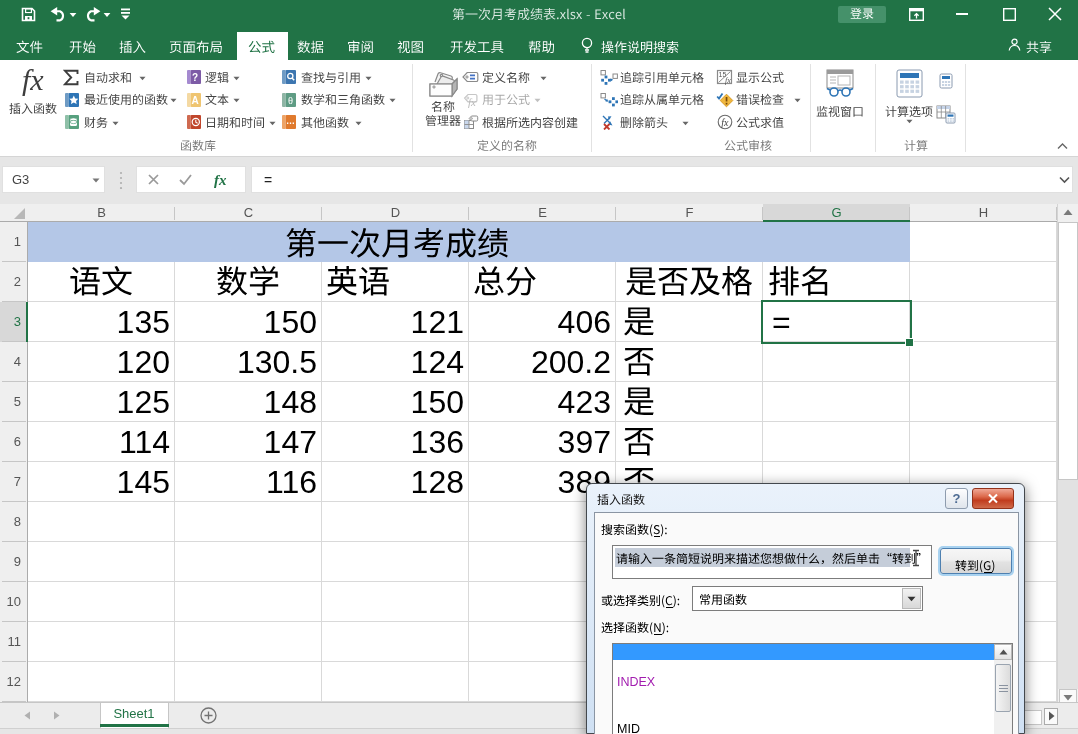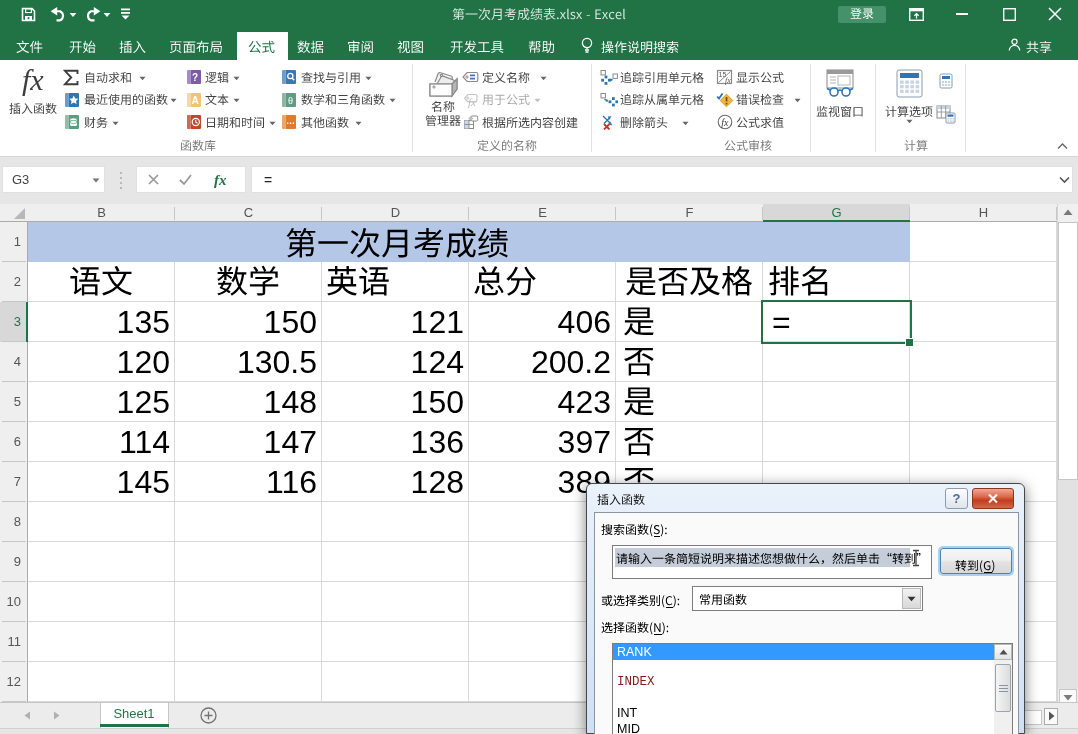--- a/index.html
+++ b/index.html
@@ -749,23 +749,21 @@
         <path d="M0.5 0.8 l8 0 l-4 4.4 z" fill="#333"></path>
       </svg>
       <div style="position:absolute;left:6.0px;top:107.0px;width:69px;height:15px">
         <svg width="69" height="15" viewBox="0 0 69 15" style="display:block">
           <path fill="#000" d="M3.8 6.1H11.4V6.9H3.8ZM5.2 3.6H10.9V4.4H5.2ZM7.2 2H8.1V6.5H7.2ZM5.4 2.3 6.2 2.5Q6 3.4 5.6 4.2Q5.1 5 4.7 5.6Q4.6 5.5 4.5 5.4Q4.3 5.3 4.2 5.2Q4 5.2 3.9 5.1Q4.4 4.6 4.8 3.8Q5.1 3.1 5.4 2.3ZM8.1 6.5H9V9.7Q9 9.9 9.1 10Q9.2 10 9.4 10Q9.4 10 9.6 10Q9.7 10 9.8 10Q10 10 10.1 10Q10.3 10 10.3 10Q10.5 10 10.6 9.9Q10.6 9.9 10.7 9.6Q10.7 9.3 10.7 8.6Q10.8 8.7 10.9 8.8Q11.1 8.8 11.2 8.9Q11.4 8.9 11.5 9Q11.5 9.7 11.4 10.2Q11.3 10.6 11 10.7Q10.8 10.9 10.4 10.9Q10.4 10.9 10.2 10.9Q10 10.9 9.8 10.9Q9.6 10.9 9.5 10.9Q9.3 10.9 9.3 10.9Q8.8 10.9 8.6 10.8Q8.3 10.7 8.2 10.4Q8.1 10.2 8.1 9.7ZM6 6.6H6.9Q6.9 7.3 6.7 8Q6.6 8.7 6.2 9.2Q5.9 9.8 5.4 10.2Q4.9 10.7 4.1 11Q4 10.9 3.9 10.7Q3.8 10.6 3.7 10.5Q3.6 10.4 3.5 10.3Q4.2 10 4.7 9.6Q5.2 9.3 5.5 8.8Q5.7 8.4 5.8 7.8Q6 7.2 6 6.6ZM0.7 2.8 1.4 2.3Q1.8 2.6 2.1 2.9Q2.5 3.3 2.8 3.6Q3.1 4 3.3 4.3L2.6 4.8Q2.4 4.5 2.1 4.2Q1.8 3.8 1.4 3.5Q1.1 3.1 0.7 2.8ZM3 6.5V11.1H2.1V7.4H0.7V6.5ZM2.9 10.8Q3.2 10.8 3.5 11Q3.7 11.2 4.2 11.4Q4.8 11.8 5.5 11.9Q6.3 12 7.2 12Q7.9 12 8.7 11.9Q9.5 11.9 10.2 11.9Q11 11.8 11.6 11.8Q11.5 11.9 11.5 12Q11.4 12.2 11.4 12.4Q11.4 12.6 11.3 12.7Q11 12.7 10.5 12.7Q9.9 12.8 9.4 12.8Q8.8 12.8 8.2 12.8Q7.6 12.8 7.2 12.8Q6.2 12.8 5.4 12.7Q4.6 12.6 4 12.2Q3.7 12 3.4 11.8Q3.1 11.6 2.9 11.6Q2.7 11.6 2.4 11.8Q2.1 12 1.8 12.3Q1.5 12.6 1.1 13L0.5 12.2Q1 11.8 1.4 11.5Q1.8 11.2 2.2 11Q2.6 10.8 2.9 10.8Z M12.4 8.2Q13.2 8 14.2 7.7Q15.2 7.4 16.3 7.1L16.4 7.9Q15.4 8.2 14.4 8.5Q13.5 8.8 12.7 9.1ZM12.6 4.3H16.4V5.2H12.6ZM14.1 1.9H15V11.9Q15 12.2 14.9 12.4Q14.8 12.6 14.6 12.7Q14.4 12.9 14 12.9Q13.6 12.9 13.1 12.9Q13 12.7 13 12.5Q12.9 12.2 12.8 12.1Q13.2 12.1 13.5 12.1Q13.8 12.1 13.9 12.1Q14.1 12.1 14.1 11.9ZM16.8 2.6H22.2V3.4H16.8ZM22.1 2.6H22.2L22.4 2.5L22.9 2.8Q22.5 3.7 21.8 4.4Q21.1 5.2 20.3 5.7Q19.5 6.3 18.6 6.7Q17.6 7.2 16.7 7.4Q16.6 7.3 16.5 7.1Q16.4 6.8 16.2 6.7Q17.1 6.5 18 6.1Q18.9 5.7 19.7 5.2Q20.4 4.7 21.1 4.1Q21.7 3.4 22.1 2.7ZM18.1 2.9Q18.6 3.9 19.5 4.6Q20.3 5.4 21.4 5.9Q22.4 6.4 23.7 6.7Q23.6 6.8 23.5 6.9Q23.4 7.1 23.3 7.2Q23.2 7.3 23.1 7.5Q21.9 7.1 20.8 6.5Q19.7 5.9 18.8 5.1Q18 4.2 17.4 3.2ZM17 8.1H22.6V8.9H17ZM16.4 10.2H23.5V11H16.4ZM19.4 7.1H20.3V13H19.4Z M34.1 4.6H35V13H34.1ZM29.8 7.1 30.3 6.6Q30.9 7.1 31.6 7.6Q32.2 8.1 32.7 8.7Q33.3 9.2 33.6 9.6L33 10.2Q32.7 9.8 32.2 9.2Q31.6 8.7 31 8.1Q30.4 7.6 29.8 7.1ZM26.5 5.6 27.1 5.1Q27.4 5.4 27.7 5.7Q28 6 28.3 6.3Q28.6 6.6 28.7 6.8L28.1 7.4Q28 7.1 27.7 6.8Q27.4 6.5 27.1 6.2Q26.8 5.8 26.5 5.6ZM26.2 9.3Q26.7 9.1 27.3 8.7Q27.9 8.3 28.5 7.9Q29.1 7.5 29.8 7.1L30 7.7Q29.2 8.4 28.3 9Q27.4 9.6 26.7 10.1ZM32.8 5 33.5 5.4Q33.2 5.8 32.8 6.2Q32.5 6.7 32.1 7.1Q31.7 7.5 31.4 7.8L30.8 7.5Q31.1 7.1 31.5 6.7Q31.8 6.3 32.2 5.8Q32.5 5.4 32.8 5ZM26.2 2.4H32.9V3.3H26.2ZM29.6 4.7H30.5V10Q30.5 10.3 30.4 10.5Q30.3 10.7 30 10.8Q29.8 10.9 29.4 10.9Q29 11 28.4 11Q28.3 10.8 28.3 10.5Q28.2 10.3 28.1 10.1Q28.5 10.2 28.9 10.2Q29.2 10.2 29.4 10.2Q29.6 10.2 29.6 10ZM32.6 2.4H32.9L33.1 2.4L33.7 2.9Q33.2 3.3 32.6 3.7Q32 4.2 31.3 4.6Q30.7 5 30.1 5.3Q30 5.1 29.8 5Q29.7 4.8 29.6 4.7Q30.1 4.5 30.7 4.1Q31.3 3.7 31.8 3.4Q32.3 3 32.6 2.6ZM25 4.6H25.9V11.5H34.5V12.3H25Z M36.8 8.1H41.4V8.9H36.8ZM36.6 4.2H42.4V4.9H36.6ZM41.3 2.1 42.1 2.5Q41.8 2.9 41.5 3.3Q41.2 3.7 41 4L40.4 3.7Q40.6 3.5 40.7 3.2Q40.9 3 41.1 2.7Q41.2 2.4 41.3 2.1ZM39.1 1.9H39.9V7.2H39.1ZM37.1 2.5 37.7 2.2Q38 2.6 38.2 3Q38.4 3.4 38.5 3.8L37.8 4.1Q37.7 3.8 37.5 3.3Q37.3 2.9 37.1 2.5ZM39.1 4.5 39.7 4.8Q39.4 5.3 39 5.8Q38.5 6.3 38 6.8Q37.5 7.2 37 7.5Q36.9 7.3 36.7 7.1Q36.6 6.9 36.5 6.8Q37 6.6 37.5 6.2Q38 5.8 38.4 5.4Q38.8 4.9 39.1 4.5ZM39.8 4.7Q40 4.8 40.3 5Q40.6 5.2 41 5.4Q41.3 5.7 41.6 5.8Q41.9 6 42 6.1L41.5 6.8Q41.4 6.6 41.1 6.4Q40.8 6.2 40.5 5.9Q40.1 5.7 39.8 5.5Q39.5 5.2 39.3 5.1ZM43.3 4.2H47.4V5.1H43.3ZM43.5 2 44.4 2.1Q44.2 3.3 43.9 4.4Q43.7 5.4 43.3 6.3Q42.9 7.3 42.5 8Q42.4 7.9 42.3 7.8Q42.1 7.7 42 7.6Q41.9 7.5 41.8 7.4Q42.2 6.8 42.6 5.9Q42.9 5.1 43.2 4.1Q43.4 3.1 43.5 2ZM45.8 4.7 46.6 4.8Q46.3 6.8 45.8 8.4Q45.2 9.9 44.3 11.1Q43.4 12.2 41.9 13Q41.9 12.9 41.8 12.8Q41.7 12.6 41.6 12.5Q41.5 12.3 41.4 12.3Q42.8 11.6 43.7 10.6Q44.5 9.5 45 8.1Q45.5 6.6 45.8 4.7ZM43.8 5Q44 6.6 44.5 8Q45 9.4 45.8 10.5Q46.6 11.6 47.7 12.1Q47.5 12.3 47.3 12.5Q47.2 12.7 47.1 12.9Q45.9 12.2 45.1 11Q44.4 9.9 43.8 8.4Q43.3 6.9 43 5.1ZM37.3 10.2 37.9 9.6Q38.5 9.9 39.2 10.2Q39.9 10.5 40.5 10.8Q41.1 11.2 41.5 11.5L40.9 12.1Q40.5 11.8 39.9 11.4Q39.3 11.1 38.6 10.7Q38 10.4 37.3 10.2ZM41.1 8.1H41.3L41.4 8.1L41.9 8.3Q41.6 9.6 40.8 10.5Q40.1 11.4 39.1 12Q38.1 12.5 36.9 12.9Q36.9 12.7 36.7 12.5Q36.6 12.3 36.5 12.2Q37.6 11.9 38.5 11.4Q39.4 10.9 40.1 10.1Q40.8 9.3 41.1 8.3ZM37.3 10.2Q37.6 9.8 37.9 9.3Q38.1 8.8 38.4 8.3Q38.6 7.8 38.8 7.4L39.6 7.5Q39.4 8 39.2 8.5Q38.9 9 38.6 9.5Q38.4 10 38.1 10.3Z M50.9 14.4Q50 13 49.6 11.5Q49.1 10 49.1 8.3Q49.1 6.5 49.6 5Q50 3.5 50.9 2.2L51.5 2.5Q50.8 3.8 50.4 5.3Q50 6.7 50 8.3Q50 9.8 50.4 11.3Q50.8 12.8 51.5 14.1Z M53.3 12V3.2H54.4L57.6 8.7L58.6 10.6H58.6Q58.6 9.9 58.5 9.2Q58.5 8.5 58.5 7.8V3.2H59.5V12H58.4L55.2 6.4L54.2 4.6H54.2Q54.2 5.3 54.3 6Q54.3 6.7 54.3 7.4V12Z M61.9 14.4 61.2 14.1Q62 12.8 62.4 11.3Q62.8 9.8 62.8 8.3Q62.8 6.7 62.4 5.3Q62 3.8 61.2 2.5L61.9 2.2Q62.8 3.5 63.2 5Q63.7 6.5 63.7 8.3Q63.7 10 63.2 11.5Q62.8 13 61.9 14.4Z M66.5 7.3Q66.1 7.3 65.9 7.1Q65.7 6.9 65.7 6.5Q65.7 6.1 65.9 5.9Q66.1 5.6 66.5 5.6Q66.8 5.6 67 5.9Q67.2 6.1 67.2 6.5Q67.2 6.9 67 7.1Q66.8 7.3 66.5 7.3ZM66.5 12.2Q66.1 12.2 65.9 11.9Q65.7 11.7 65.7 11.3Q65.7 10.9 65.9 10.7Q66.1 10.5 66.5 10.5Q66.8 10.5 67 10.7Q67.2 10.9 67.2 11.3Q67.2 11.7 67 11.9Q66.8 12.2 66.5 12.2Z"></path>
         </svg>
       </div>
       <div style="position:absolute;left:58.556px;top:120.5px;width:8.176px;height:1px;background:#000"></div>
       <div style="position:absolute;left:17px;top:130px;width:401px;height:93px;background:#fff;border:1px solid #7c7c7c"></div>
       <div style="position:absolute;left:18px;top:131px;width:381px;height:16px;background:#3399ff"></div>
-      <div style="position:absolute;left:22.0px;top:130.5px;width:400px;height:17px;line-height:17px;font-style:normal;font-weight:normal;font-size:12.5px;font-family:'Liberation Sans',sans-serif;color:#fff;text-align:left;letter-spacing:0">RANK</div>
-      <div style="position:absolute;left:22.0px;top:161.3px;width:400px;height:17px;line-height:17px;font-style:normal;font-weight:normal;font-size:12.5px;font-family:Liberation Mono, monospace;color:#7f1d1d;text-align:left;letter-spacing:0">INDEX</div>
-      <div style="position:absolute;left:22.0px;top:192.1px;width:400px;height:17px;line-height:17px;font-style:normal;font-weight:normal;font-size:12.5px;font-family:'Liberation Sans',sans-serif;color:#000;text-align:left;letter-spacing:0">INT</div>
+      <div style="position:absolute;left:22.0px;top:161.3px;width:400px;height:17px;line-height:17px;font-style:normal;font-weight:normal;font-size:12.5px;font-family:Liberation Sans, sans-serif;color:#a21caf;text-align:left;letter-spacing:0">INDEX</div>
       <div style="position:absolute;left:22.0px;top:207.5px;width:400px;height:17px;line-height:17px;font-style:normal;font-weight:normal;font-size:12.5px;font-family:'Liberation Sans',sans-serif;color:#000;text-align:left;letter-spacing:0">MID</div>
       <div style="position:absolute;left:399px;top:131px;width:18px;height:91px;background:#f0f0f0"></div>
       <div style="position:absolute;left:399px;top:131px;width:18px;height:16px;background:linear-gradient(#fefefe,#e3e3e3);border:1px solid #b8b8b8"></div>
       <svg style="position:absolute;left:404px;top:136px" width="9" height="6" viewBox="0 0 9 6">
         <path d="M4.5 0.5 L8.5 5.5 H0.5 Z" fill="#505050"></path>
       </svg>
       <div style="position:absolute;left:400px;top:151px;width:16px;height:48px;background:linear-gradient(90deg,#f5f5f5,#dcdcdc);border:1px solid #9aa4b0;border-radius:2px"></div>
       <svg style="position:absolute;left:403px;top:171px" width="11" height="9" viewBox="0 0 11 9">
         <path d="M1 1.5 h9 M1 4.5 h9 M1 7.5 h9" stroke="#8a93a0" stroke-width="1.2"></path>
       </svg>

